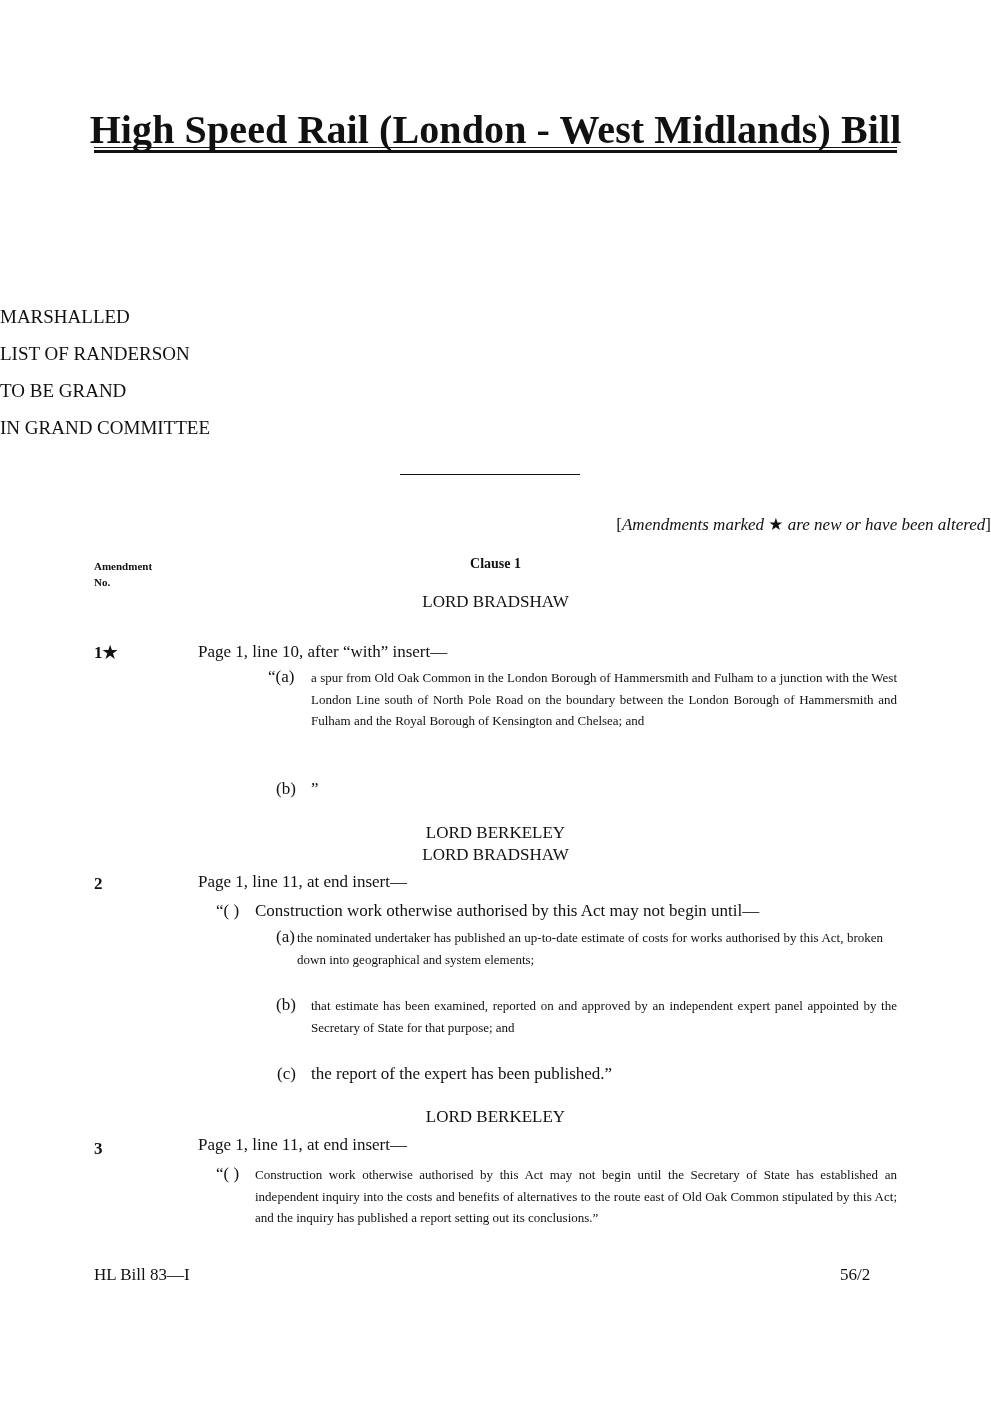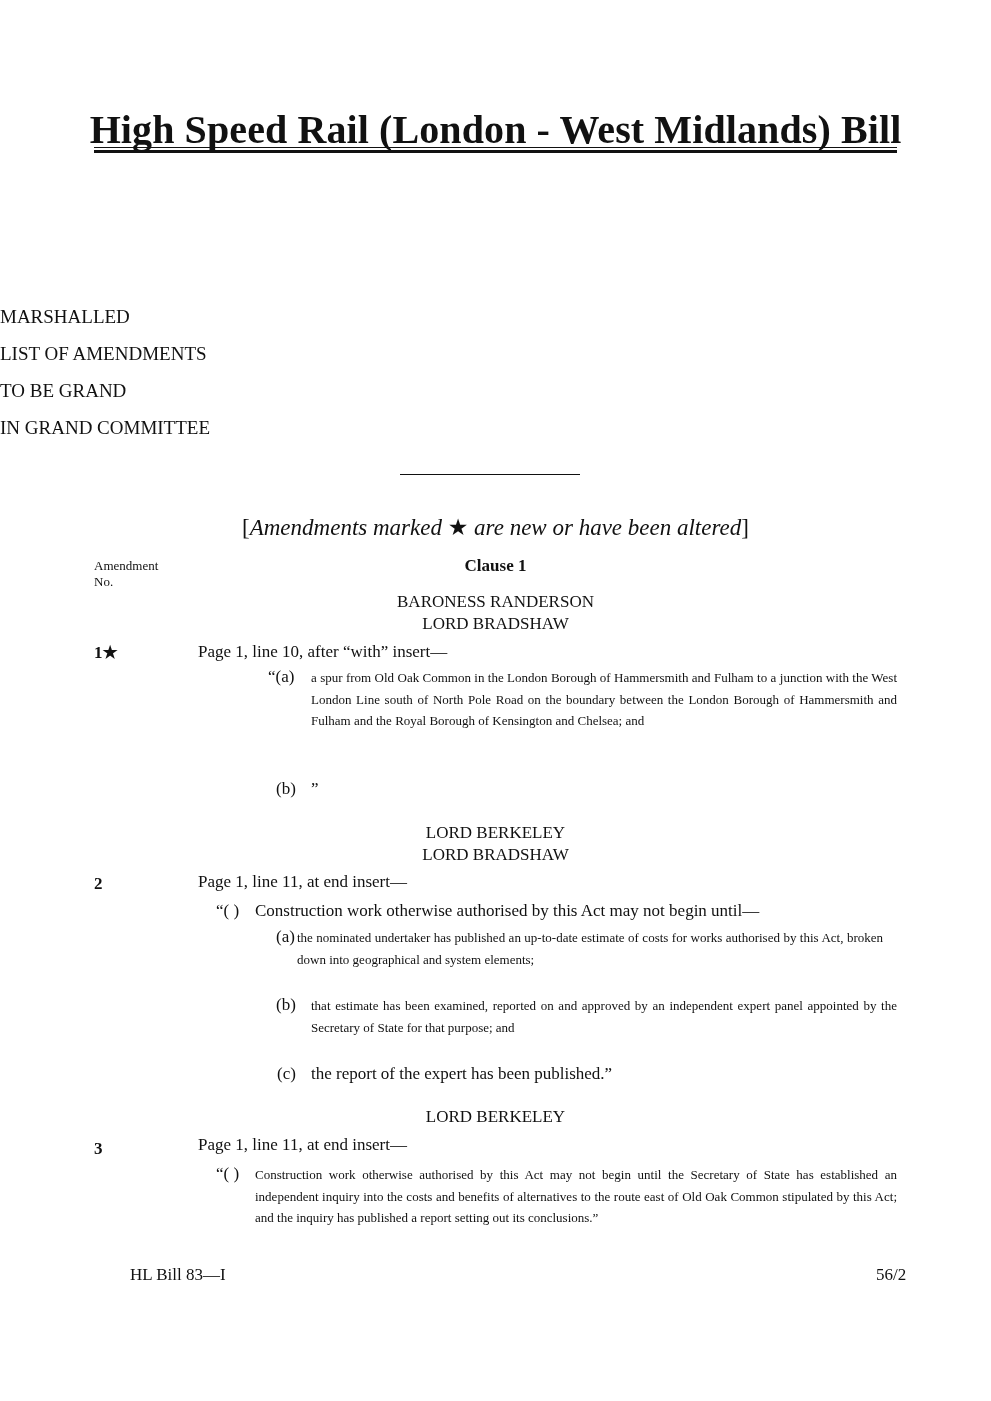--- a/index.html
+++ b/index.html
@@ -3,54 +3,53 @@
 <meta charset="utf-8">
 <style>
   html,body{margin:0;padding:0;background:#fff;}
   body{width:991px;height:1401px;position:relative;overflow:hidden;font-family:"Liberation Serif","DejaVu Serif",serif;color:#111;}
   .abs{position:absolute;}
   .title{left:0;width:991px;top:106px;text-align:center;font-size:40px;font-weight:bold;letter-spacing:0.1px;}
   .rule1{left:94px;width:803px;top:147px;height:1px;background:#111;}
   .rule2{left:94px;width:803px;top:150px;height:3px;background:#111;}
   .center{left:0;width:991px;font-size:19px;}
   .shortrule{left:400px;width:180px;top:474px;height:1px;background:#111;}
-  .note{left:0;width:991px;top:514px;text-align:center;font-size:23px;}
+  .note{left:0;width:991px;top:514px;text-align:right;font-size:17px;}
   .note i{font-style:italic;}
-  .amd-label{left:94px;top:558px;font-size:13px;font-weight:normal;line-height:16px;}
-  .clause{left:0;width:991px;top:556px;text-align:center;font-size:17px;font-weight:bold;}
+  .amd-label{left:94px;top:558px;font-size:11px;font-weight:bold;line-height:16px;}
+  .clause{left:0;width:991px;top:556px;text-align:center;font-size:14px;font-weight:bold;}
   .sponsors{left:0;width:991px;text-align:center;font-size:17px;line-height:22px;}
   .num{left:94px;font-size:17px;font-weight:bold;}
   .instr{left:198px;font-size:17px;}
   .para{font-size:13px;line-height:21.5px;text-align:justify;text-align-last:left;}
   .lbl{font-size:17px;}
-  .footer{font-size:17px;margin-left:36px;}
+  .footer{font-size:17px;}
 </style>
 </head>
 <body>
 
 <div class="abs title">High Speed Rail (London - West Midlands) Bill</div>
 <div class="abs rule1"></div>
 <div class="abs rule2"></div>
 
 <div class="abs center" style="top:306px">MARSHALLED</div>
-<div class="abs center" style="top:343px">LIST OF AMENDMENTS</div>
+<div class="abs center" style="top:343px">LIST OF RANDERSON</div>
 <div class="abs center" style="top:380px">TO BE GRAND</div>
 <div class="abs center" style="top:417px">IN GRAND COMMITTEE</div>
 <div class="abs shortrule"></div>
 
 <div class="abs note"><span>[</span><i>Amendments marked </i><span>★</span><i> are new or have been altered</i><span>]</span></div>
 
 <div class="abs amd-label">
   <div>Amendment</div>
   <div>No.</div>
 </div>
 <div class="abs clause">Clause 1</div>
 
 <div class="abs sponsors" style="top:591px">
-  <div>BARONESS RANDERSON</div>
   <div>LORD BRADSHAW</div>
 </div>
 <div class="abs num" style="top:642px">1★</div>
 <div class="abs instr" style="top:642px">Page 1, line 10, after “with” insert—</div>
 <div class="abs lbl" style="left:268px;top:667px">“(a)</div>
 <div class="abs para" style="left:311px;width:586px;top:667px">a spur from Old Oak Common in the London Borough of Hammersmith and Fulham to a junction with the West London Line south of North Pole Road on the boundary between the London Borough of Hammersmith and Fulham and the Royal Borough of Kensington and Chelsea; and</div>
 <div class="abs lbl" style="left:276px;top:779px">(b)</div>
 <div class="abs lbl" style="left:311px;top:779px">”</div>
 
 <div class="abs sponsors" style="top:822px">

